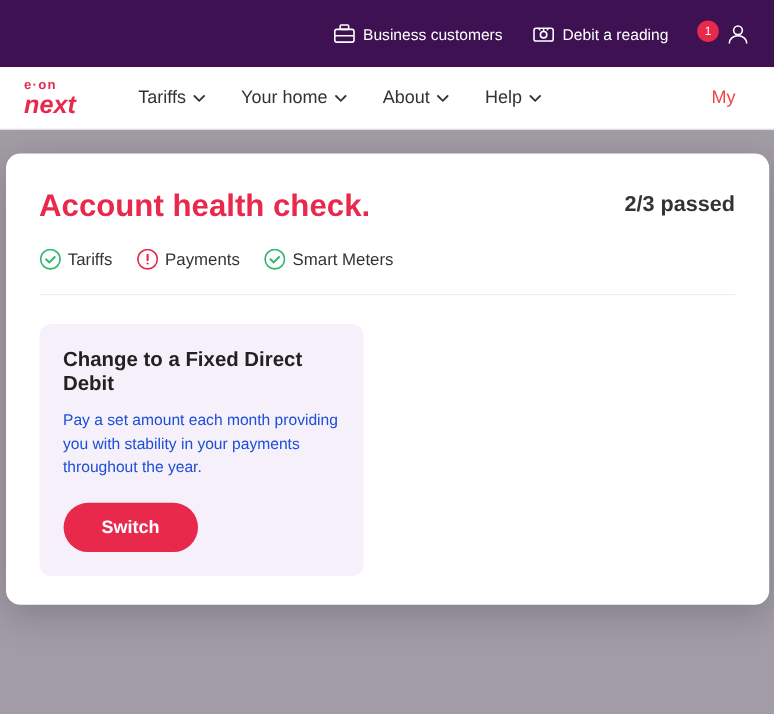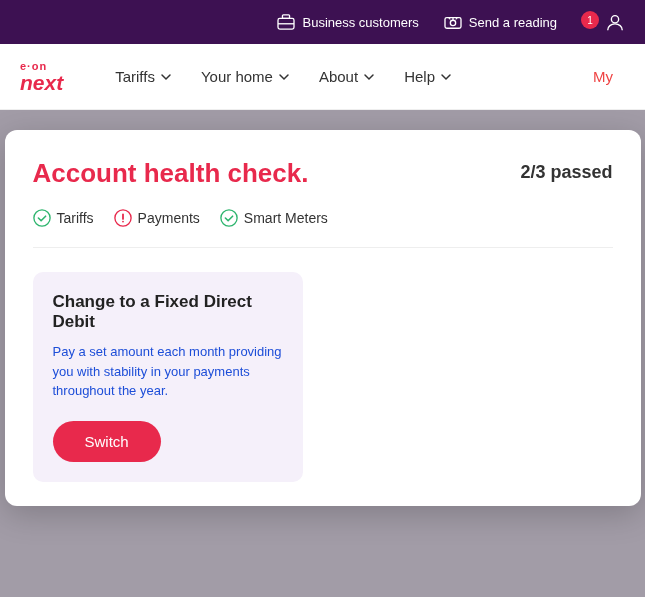--- a/index.html
+++ b/index.html
@@ -7,21 +7,21 @@
       font-family: -apple-system, BlinkMacSystemFont, 'Segoe UI', sans-serif;
       width: 645px;
       height: 597px;
       overflow: hidden;
       position: relative;
     }
 
     
     .top-bar {
       background: #3d1152;
-      height: 44px;
+      height: 56px;
       display: flex;
       align-items: center;
       justify-content: flex-end;
       padding: 0 20px;
       gap: 24px;
     }
     .top-bar-item {
       display: flex;
       align-items: center;
       gap: 6px;
@@ -47,21 +47,21 @@
       display: flex;
       align-items: center;
       justify-content: center;
       position: relative;
       top: -2px;
     }
 
     
     .nav-bar {
       background: white;
-      height: 66px;
+      height: 52px;
       display: flex;
       align-items: center;
       padding: 0 20px;
       gap: 0;
       border-bottom: 1px solid #eee;
     }
     .logo {
       margin-right: 40px;
     }
     .logo-eon {
@@ -210,21 +210,21 @@
       line-height: 1.5;
       margin-bottom: 20px;
     }
     .switch-btn {
       background: #e8294c;
       color: white;
       border: none;
       border-radius: 25px;
       padding: 12px 32px;
       font-size: 15px;
-      font-weight: 400;
+      font-weight: 700;
       cursor: pointer;
     }
 
     
     .right-partial {
       position: absolute;
       right: 0;
       top: 0;
       width: 160px;
       padding: 20px 10px;
@@ -249,21 +249,21 @@
   <a class="top-bar-item">
     <span class="top-bar-icon">
       <svg width="20" height="16" viewBox="0 0 22 18" fill="none">
         <rect x="2" y="4" width="18" height="12" rx="2" stroke="white" stroke-width="1.5" fill="none"></rect>
         <circle cx="11" cy="10" r="3" stroke="white" stroke-width="1.5" fill="none"></circle>
         <line x1="11" y1="4" x2="11" y2="7" stroke="white" stroke-width="1.5"></line>
         <line x1="6" y1="4" x2="8" y2="6" stroke="white" stroke-width="1.2"></line>
         <line x1="16" y1="4" x2="14" y2="6" stroke="white" stroke-width="1.2"></line>
       </svg>
     </span>
-    <span>Send a reading</span>
+    <span>Debit a reading</span>
   </a>
   <a class="top-bar-item">
     <span class="notification-badge">1</span>
     <span class="top-bar-icon">
       <svg width="20" height="20" viewBox="0 0 22 22" fill="none">
         <circle cx="11" cy="8" r="4" stroke="white" stroke-width="1.5" fill="none"></circle>
         <path d="M3 20c0-4 3.6-7 8-7s8 3 8 7" stroke="white" stroke-width="1.5" fill="none"></path>
       </svg>
     </span>
   </a>

